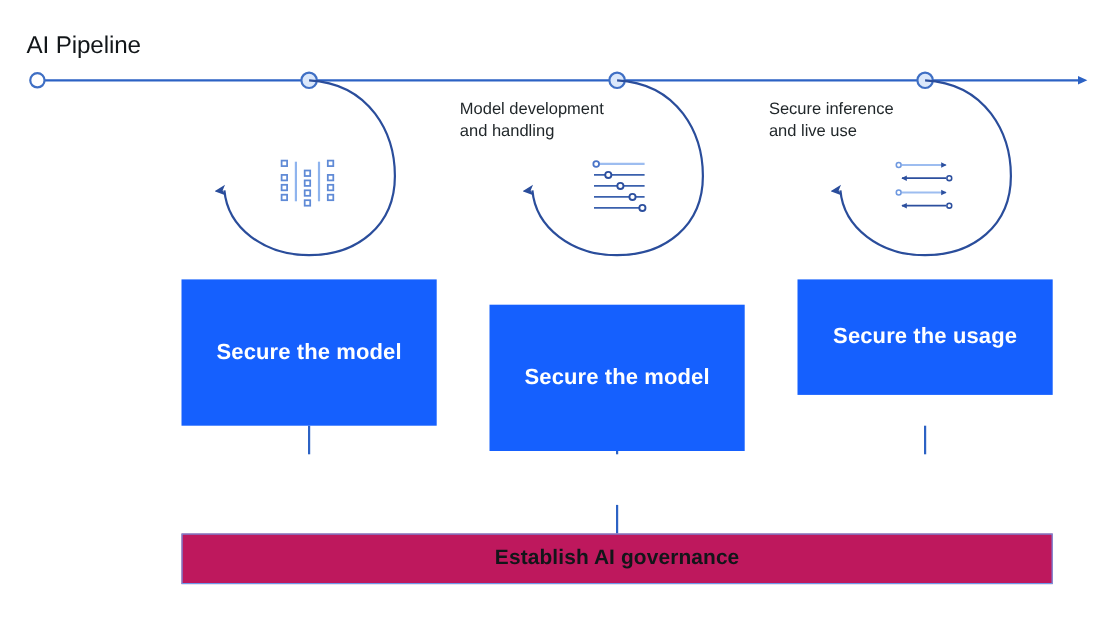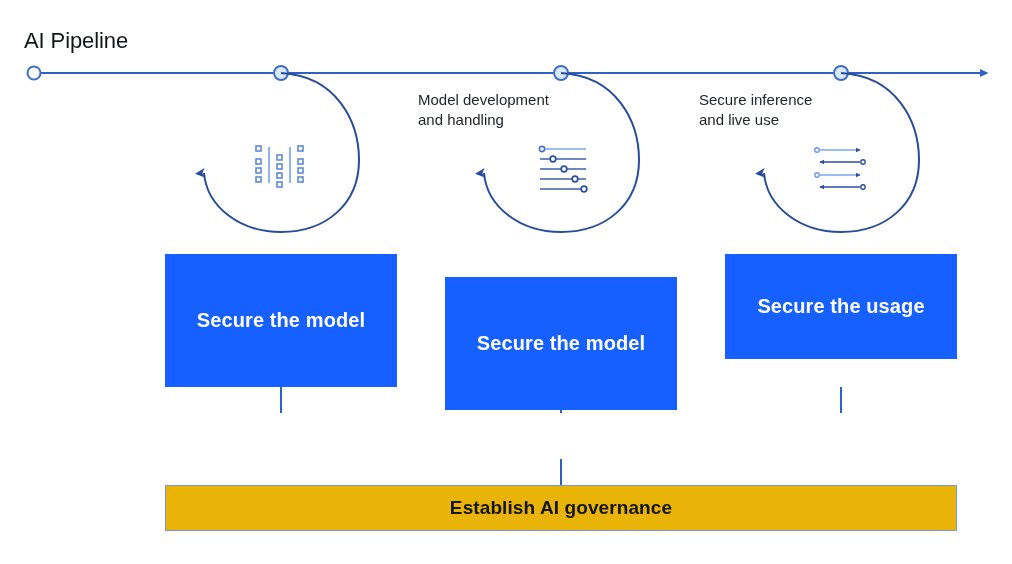--- a/index.html
+++ b/index.html
@@ -77,21 +77,21 @@
     font-size: 19px;
     font-weight: 700;
     color: #121619;
     letter-spacing: 0.1px;
   }
   .bar-infra {
     background: #a8c8ff;
     border: 1px solid #3d6fd6;
   }
   .bar-gov {
-    background: #eab308;
+    background: #be185d;
     border: 1px solid #6b9aea;
   }
 </style>
 </head>
 <body>
 
 <div id="canvas">
 
   <div class="page-title">AI Pipeline</div>
 

